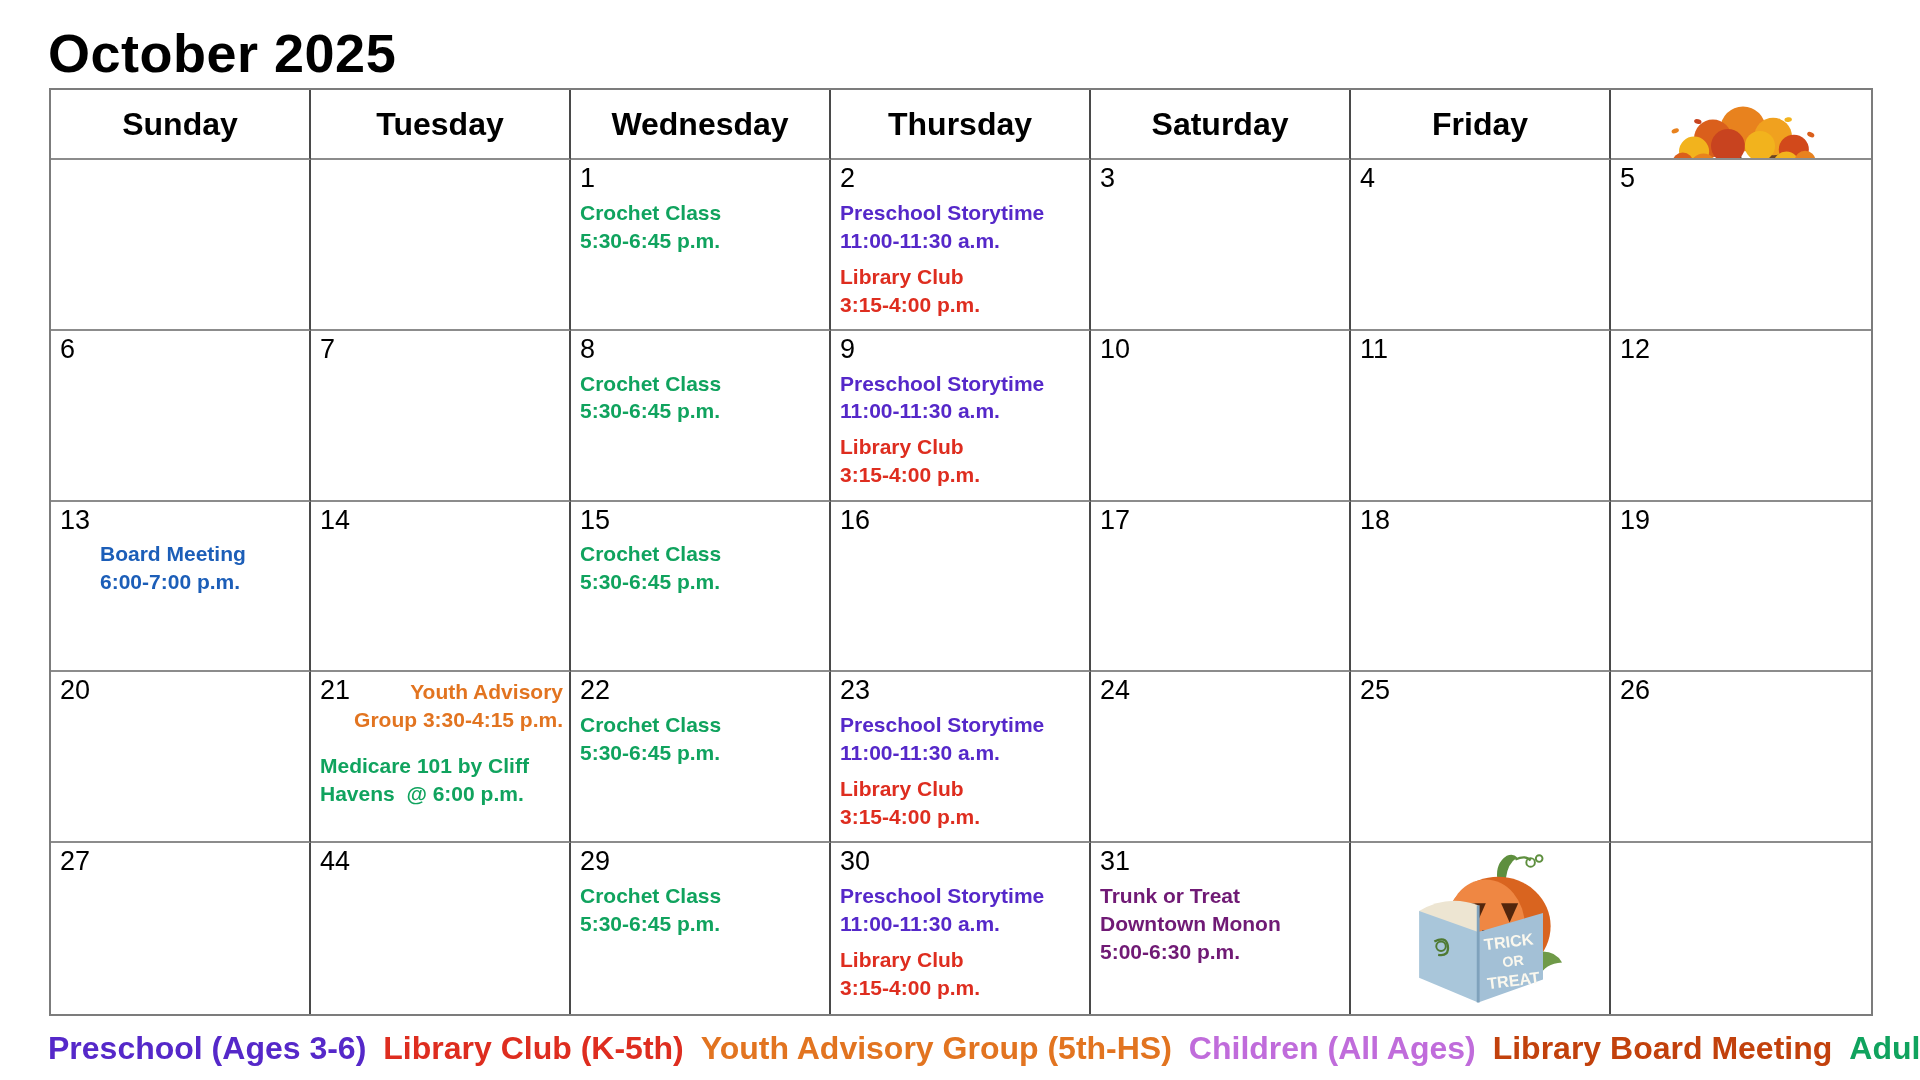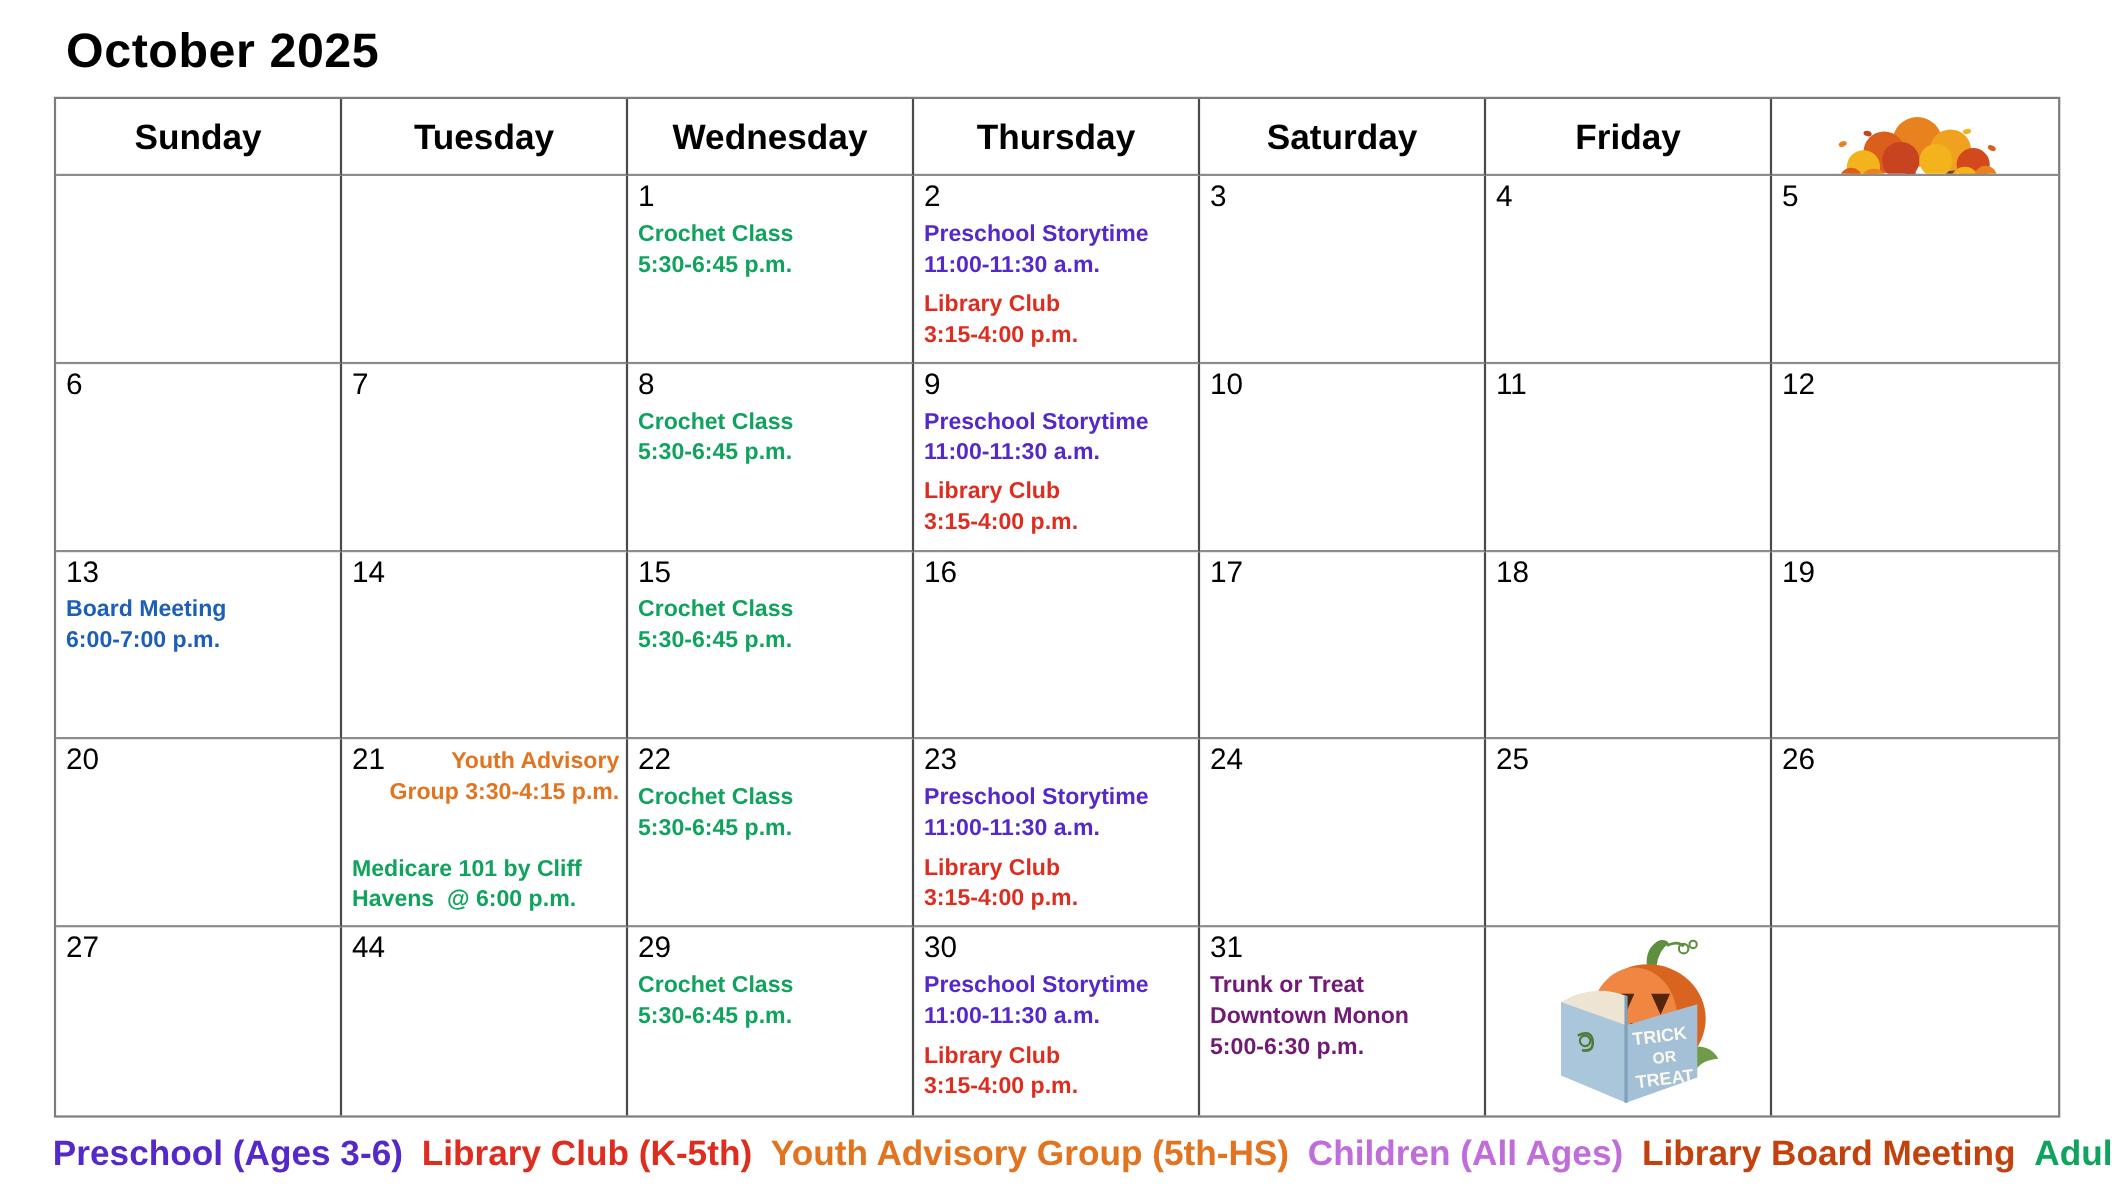--- a/index.html
+++ b/index.html
@@ -4,22 +4,22 @@
 <style>
   html,body { margin:0; padding:0; }
   body {
     width:1920px; height:1080px; position:relative;
     background:#ffffff;
     font-family:"Liberation Sans", sans-serif;
     color:#000;
     overflow:hidden;
   }
   .month-title {
-    position:absolute; left:60px; top:22px;
-    font-size:44px; font-weight:bold; letter-spacing:.5px; color:#000;
+    position:absolute; left:48px; top:22px;
+    font-size:54px; font-weight:bold; letter-spacing:.5px; color:#000;
   }
   #calendar-grid {
     position:absolute; left:49px; top:88px;
     width:1824px; height:928px;
     display:grid;
     grid-template-columns:repeat(7,1fr);
     grid-template-rows:70px repeat(5,1fr);
     border:2px solid #7c7c7c;
     box-sizing:border-box;
     background:#fff;
@@ -40,21 +40,21 @@
   #calendar-grid > div:nth-child(7n) { border-right:none; }
   #calendar-grid > div:nth-child(n+36) { border-bottom:none; }
   .daynum { font-size:27px; line-height:1.25; color:#000; }
   .event {
     font-size:21px; font-weight:bold; line-height:1.33;
     white-space:pre-wrap; margin:3px 0 8px;
   }
   .dayrow { display:flex; align-items:flex-start; }
   .dayrow .daynum { flex:0 0 auto; }
   .event.beside { flex:1; text-align:right; margin:4px 0 0; }
-  .event.gap-above { margin-top:42px; }
+  .event.gap-above { margin-top:18px; }
   .cell-img { display:block; margin:5px auto 0; }
   .cell-img.autumn_tree { width:192px; height:160px; }
   .cell-img.pumpkin_book { width:204px; height:162px; }
   #legend {
     position:absolute; left:48px; top:1030px; width:1824px;
     display:flex; gap:17px;
     font-size:32px; font-weight:bold; white-space:nowrap;align-items:center;
   }
   .svg-defs { position:absolute; width:0; height:0; overflow:hidden; }
 </style>
@@ -120,21 +120,21 @@
       <div class="daynum">10</div>
     </div>
     <div class="dcell">
       <div class="daynum">11</div>
     </div>
     <div class="dcell">
       <div class="daynum">12</div>
     </div>
     <div class="dcell">
       <div class="daynum">13</div>
-      <div class="event" style="color: rgb(28, 94, 184);">Board Meeting
+      <div class="event" style="color: rgb(28, 94, 184); margin-left: 40px;">Board Meeting
 6:00-7:00 p.m.</div>
     </div>
     <div class="dcell">
       <div class="daynum">14</div>
     </div>
     <div class="dcell">
       <div class="daynum">15</div>
       <div class="event" style="color: rgb(16, 163, 94);">Crochet Class
 5:30-6:45 p.m.</div>
     </div>

